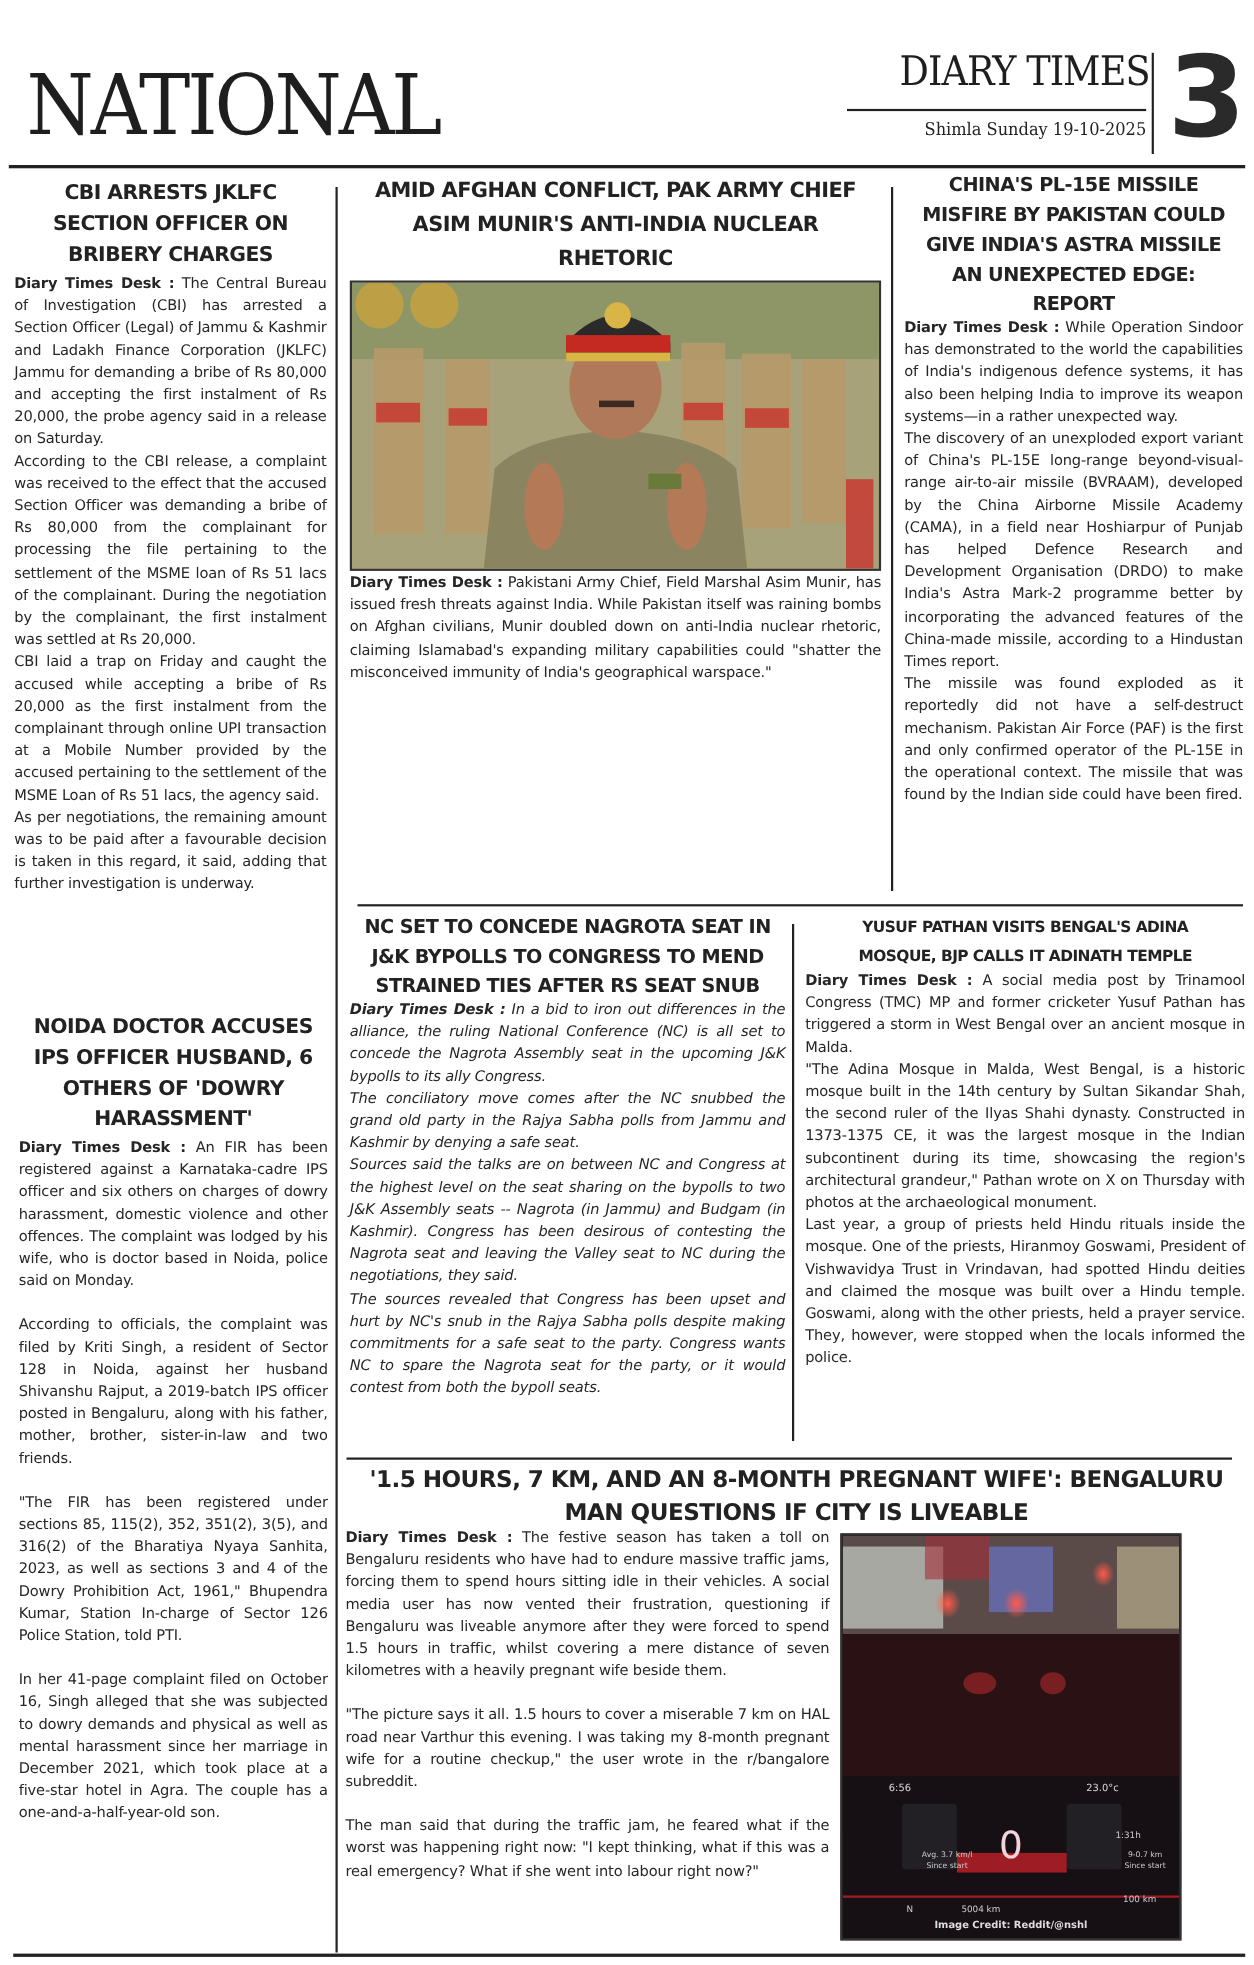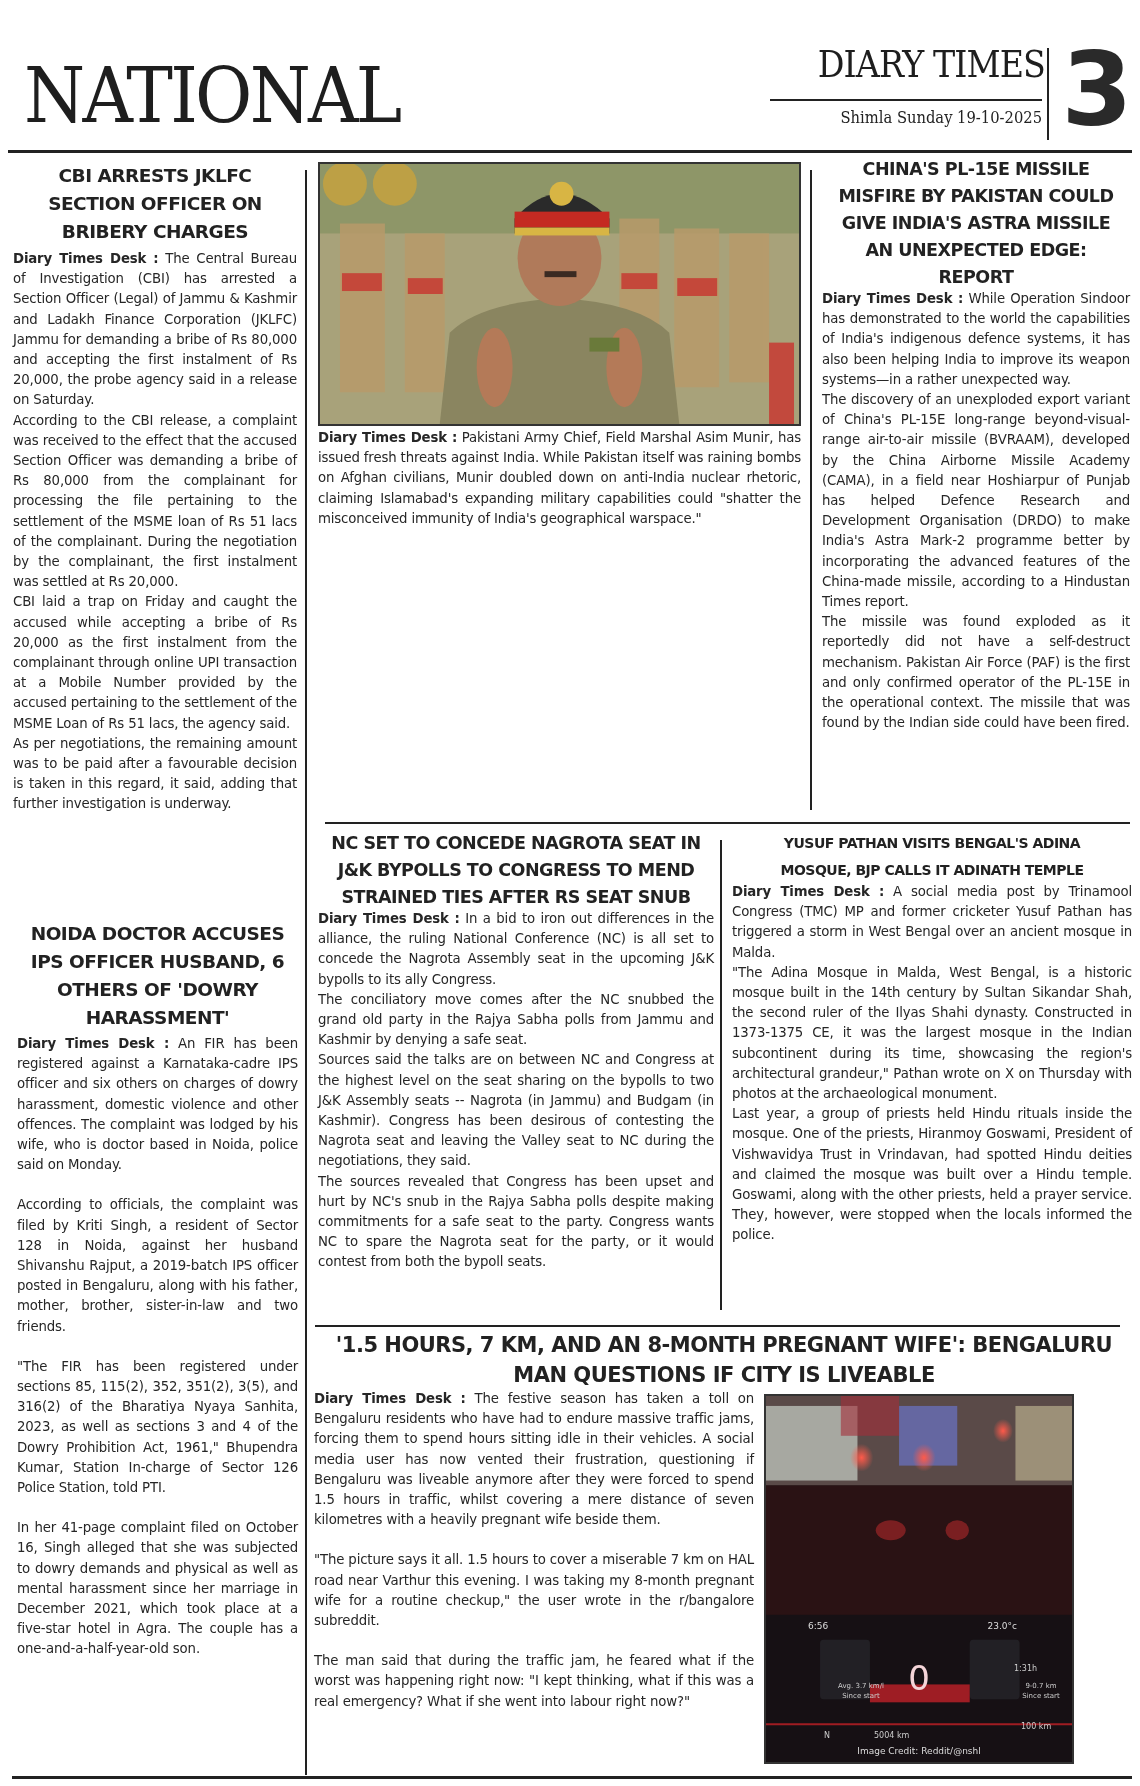--- a/index.html
+++ b/index.html
@@ -13,21 +13,21 @@
   .vbar-head { left: 1047px; top: 48px; width: 2px; height: 92px; background: #222; }
   .page-num { left: 1054px; top: 36px; width: 86px; text-align: center; font-family: "DejaVu Sans", sans-serif; font-weight: bold; font-size: 102px; line-height: 1.05; color: #2a2a2a; }
   .rule { height: 3px; background: #222; }
   .vrule { width: 2px; background: #222; }
   .headline { font-weight: bold; text-align: center; color: #222; line-height: 1.35; letter-spacing: -0.5px; }
   .body { font-size: 13.3px; line-height: 20.2px; text-align: justify; color: #262626; letter-spacing: -0.15px; }
   .body p { margin: 0; }
   .body p.gap { margin-top: 20px; }
   .body b { font-weight: bold; }
   .photo { border: 2px solid #333; overflow: hidden; }
-  .credit { position: absolute; left: 0; right: 0; bottom: 6px; text-align: center; font-size: 9px; color: #ddd; }
+  .credit { position: absolute; left: 0; right: 0; bottom: 6px; text-align: center; font-size: 9px; color: #ddd; font-weight: bold; }
 </style>
 </head>
 <body>
 
 <div class="abs masthead-title">NATIONAL</div>
 <div class="abs brand">DIARY TIMES</div>
 <div class="abs brand-rule"></div>
 <div class="abs dateline">Shimla  Sunday  19-10-2025</div>
 <div class="abs vbar-head"></div>
 <div class="abs page-num">3</div>
@@ -54,20 +54,21 @@
   <h2 class="headline" style="font-size:18.5px;line-height:28px;padding:0 4px;">NOIDA DOCTOR ACCUSES IPS OFFICER HUSBAND, 6 OTHERS OF 'DOWRY HARASSMENT'</h2>
   <div class="body" style="margin-top:2px;">
     <p><b>Diary Times Desk :</b> <span>An FIR has been registered against a Karnataka-cadre IPS officer and six others on charges of dowry harassment, domestic violence and other offences. The complaint was lodged by his wife, who is doctor based in Noida, police said on Monday.</span></p>
     <p class="gap">According to officials, the complaint was filed by Kriti Singh, a resident of Sector 128 in Noida, against her husband Shivanshu Rajput, a 2019-batch IPS officer posted in Bengaluru, along with his father, mother, brother, sister-in-law and two friends.</p>
     <p class="gap">"The FIR has been registered under sections 85, 115(2), 352, 351(2), 3(5), and 316(2) of the Bharatiya Nyaya Sanhita, 2023, as well as sections 3 and 4 of the Dowry Prohibition Act, 1961," Bhupendra Kumar, Station In-charge of Sector 126 Police Station, told PTI.</p>
     <p class="gap">In her 41-page complaint filed on October 16, Singh alleged that she was subjected to dowry demands and physical as well as mental harassment since her marriage in December 2021, which took place at a five-star hotel in Agra. The couple has a one-and-a-half-year-old son.</p>
   </div>
 </article>
 
 <article class="abs" style="left:318px;top:158px;width:483px;">
+  <h2 class="headline" style="font-size:19px;line-height:31px;padding:0 6px;">AMID AFGHAN CONFLICT, PAK ARMY CHIEF ASIM MUNIR'S ANTI-INDIA NUCLEAR RHETORIC</h2>
   <div class="photo" style="position:relative;margin-top:4px;height:264px;background:linear-gradient(180deg,#8a9a6e 0%,#b5a77c 35%,#9a8a60 70%,#7a6d4a 100%);">
     <svg width="100%" height="100%" viewBox="0 0 480 262" preserveAspectRatio="none">
       <rect x="0" y="0" width="480" height="262" fill="#a8a27a"></rect>
       <rect x="0" y="0" width="480" height="70" fill="#7d8d5c" opacity="0.6"></rect>
       <circle cx="25" cy="20" r="22" fill="#c9a33c" opacity="0.8"></circle>
       <circle cx="75" cy="20" r="22" fill="#c9a33c" opacity="0.8"></circle>
       <g fill="#b89a6a" opacity="0.85">
         <rect x="20" y="60" width="45" height="170"></rect>
         <rect x="85" y="70" width="40" height="160"></rect>
         <rect x="300" y="55" width="40" height="170"></rect>
@@ -102,21 +103,21 @@
   <h2 class="headline" style="font-size:17.5px;line-height:27px;padding:0 8px;">CHINA'S PL-15E MISSILE MISFIRE BY PAKISTAN COULD GIVE INDIA'S ASTRA MISSILE AN UNEXPECTED EDGE: REPORT</h2>
   <div class="body" style="margin-top:-2px;">
     <p><b>Diary Times Desk :</b> <span>While Operation Sindoor has demonstrated to the world the capabilities of India's indigenous defence systems, it has also been helping India to improve its weapon systems—in a rather unexpected way.</span></p>
     <p>The discovery of an unexploded export variant of China's PL-15E long-range beyond-visual-range air-to-air missile (BVRAAM), developed by the China Airborne Missile Academy (CAMA), in a field near Hoshiarpur of Punjab has helped Defence Research and Development Organisation (DRDO) to make India's Astra Mark-2 programme better by incorporating the advanced features of the China-made missile, according to a Hindustan Times report.</p>
     <p>The missile was found exploded as it reportedly did not have a self-destruct mechanism. Pakistan Air Force (PAF) is the first and only confirmed operator of the PL-15E in the operational context. The missile that was found by the Indian side could have been fired.</p>
   </div>
 </article>
 
 <article class="abs" style="left:318px;top:830px;width:396px;">
   <h2 class="headline" style="font-size:17.5px;line-height:27px;">NC SET TO CONCEDE NAGROTA SEAT IN J&amp;K BYPOLLS TO CONGRESS TO MEND STRAINED TIES AFTER RS SEAT SNUB</h2>
-  <div class="body" style="margin-top:-2px;">
+  <div class="body" style="margin-top:-2px;font-style:italic;">
     <p><b>Diary Times Desk :</b><span> In a bid to iron out differences in the alliance, the ruling National Conference (NC) is all set to concede the Nagrota Assembly seat in the upcoming J&amp;K bypolls to its ally Congress.</span></p>
     <p>The conciliatory move comes after the NC snubbed the grand old party in the Rajya Sabha polls from Jammu and Kashmir by denying a safe seat.</p>
     <p>Sources said the talks are on between NC and Congress at the highest level on the seat sharing on the bypolls to two J&amp;K Assembly seats -- Nagrota (in Jammu) and Budgam (in Kashmir). Congress has been desirous of contesting the Nagrota seat and leaving the Valley seat to NC during the negotiations, they said.</p>
     <p>The sources revealed that Congress has been upset and hurt by NC's snub in the Rajya Sabha polls despite making commitments for a safe seat to the party. Congress wants NC to spare the Nagrota seat for the party, or it would contest from both the bypoll seats.</p>
   </div>
 </article>
 
 <article class="abs" style="left:732px;top:830px;width:400px;">
   <h2 class="headline" style="font-size:14px;line-height:27px;padding:0 22px;">YUSUF PATHAN VISITS BENGAL'S ADINA MOSQUE, BJP CALLS IT ADINATH TEMPLE</h2>
   <div class="body" style="margin-top:-2px;">

